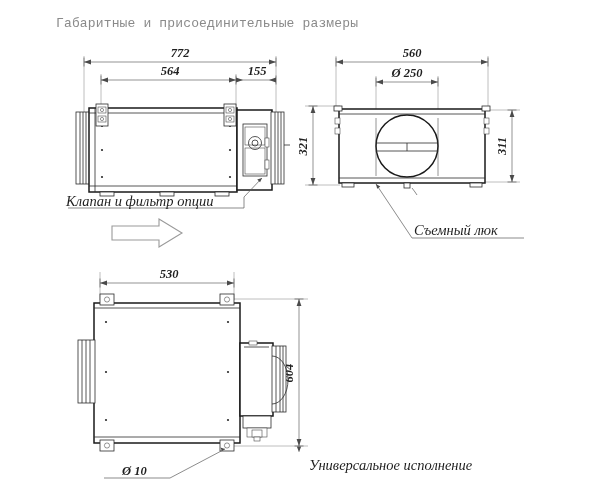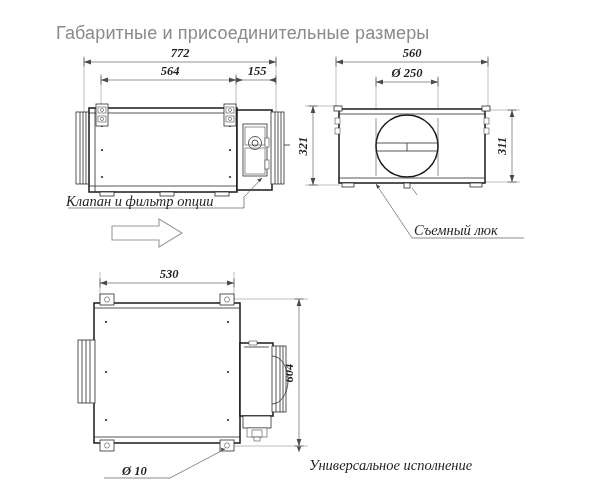--- a/index.html
+++ b/index.html
@@ -16,23 +16,23 @@
   }
   #page {
     position: relative;
     width: 615px;
     height: 500px;
     background: #ffffff;
   }
   .page-title {
     position: absolute;
     left: 56px;
-    top: 23px;
-    font-family: Liberation Sans, sans-serif;
-    font-size: 18px;
+    top: 16px;
+    font-family: Liberation Mono, monospace;
+    font-size: 13px;
     color: #8a8a8a;
     letter-spacing: 0.15px;
     white-space: nowrap;
   }
   svg.drawing {
     position: absolute;
     left: 0;
     top: 0;
     width: 615px;
     height: 500px;

